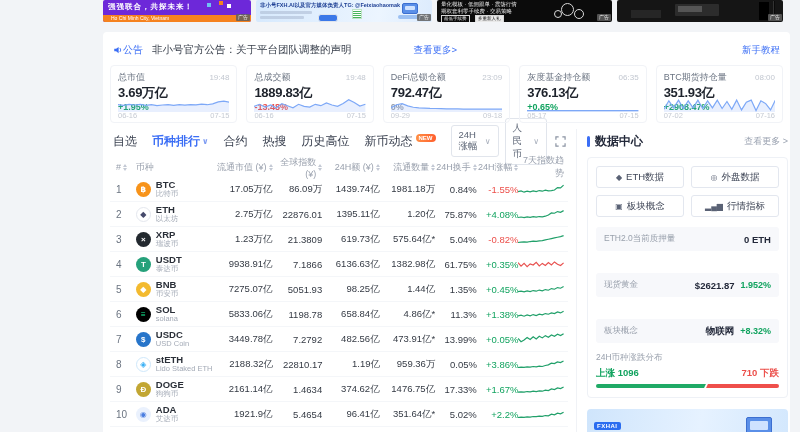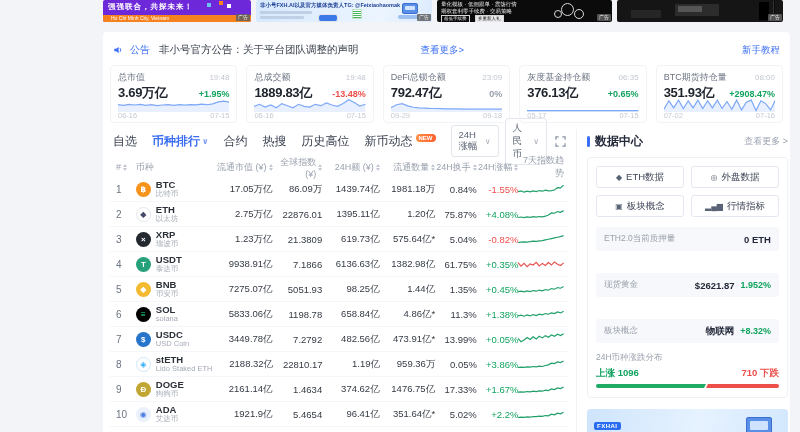--- a/index.html
+++ b/index.html
@@ -45,32 +45,32 @@
   .b4 .mon{position:absolute;left:58px;top:4px;width:44px;height:12px;background:#2c2c2c;border-radius:1px;}
   .b4 .mon::after{content:"";position:absolute;left:3px;top:2px;width:24px;height:6px;background:#555;}
   .b4 .desk{position:absolute;left:14px;top:10px;width:30px;height:8px;background:#262626;}
   .b4 .fig{position:absolute;right:14px;top:2px;width:10px;height:18px;background:#000;}
   .b4 .flag{position:absolute;right:8px;top:1px;width:2px;height:16px;background:#0a0a0a;border-left:1px solid #333;}
 
   
   .content{position:absolute;left:0;top:32px;width:687px;height:400px;background:#fff;border-radius:4px 4px 0 0;}
 
   .annbar{display:flex;align-items:center;height:20px;margin:8px 10px 0;font-size:10.5px;}
-  .ann-badge{display:flex;align-items:center;gap:7px;color:#3b6ef5;font-size:10px;}
+  .ann-badge{display:flex;align-items:center;gap:0;color:#3b6ef5;font-size:10px;}
   .ann-text{color:#3a414d;margin-left:9px;}
   .ann-more{color:#3b6ef5;font-size:9.5px;margin-left:62px;cursor:pointer;}
   .ann-sp{flex:1;}
   .ann-tut{color:#3b6ef5;font-size:9.5px;cursor:pointer;}
 
   .stats{display:flex;gap:9px;padding:5px 7px 0;}
   .stat{flex:1;border:1px solid #f1f3f7;border-radius:4px;height:58px;padding:5px 7px;position:relative;cursor:pointer;}
   .s-top{display:flex;justify-content:space-between;align-items:center;}
   .s-title{font-size:9px;color:#6b7482;}
   .s-time{font-size:8px;color:#c2c7d0;}
-  .s-val{display:flex;justify-content:space-between;align-items:baseline;margin-top:0px;}
+  .s-val{display:flex;justify-content:space-between;align-items:baseline;margin-top:0px;flex-direction:column;}
   .s-value{font-size:13px;font-weight:bold;color:#1d222b;letter-spacing:-.3px;}
   .s-chg{font-size:9px;font-weight:bold;}
   .s-chart{position:absolute;left:7px;right:7px;top:32px;height:14px;}
   .s-chart svg,.c-spark svg{width:100%;height:100%;display:block;}
   .s-chart polyline{fill:none;stroke:#7da8f7;}
   .s-chart path{fill:rgba(125,168,247,.18);stroke:none;}
   .s-dates{position:absolute;left:7px;right:7px;bottom:2px;display:flex;justify-content:space-between;
            font-size:7.5px;color:#c5cad3;}
 
   .main{display:flex;margin-top:6px;padding-left:7px;}

